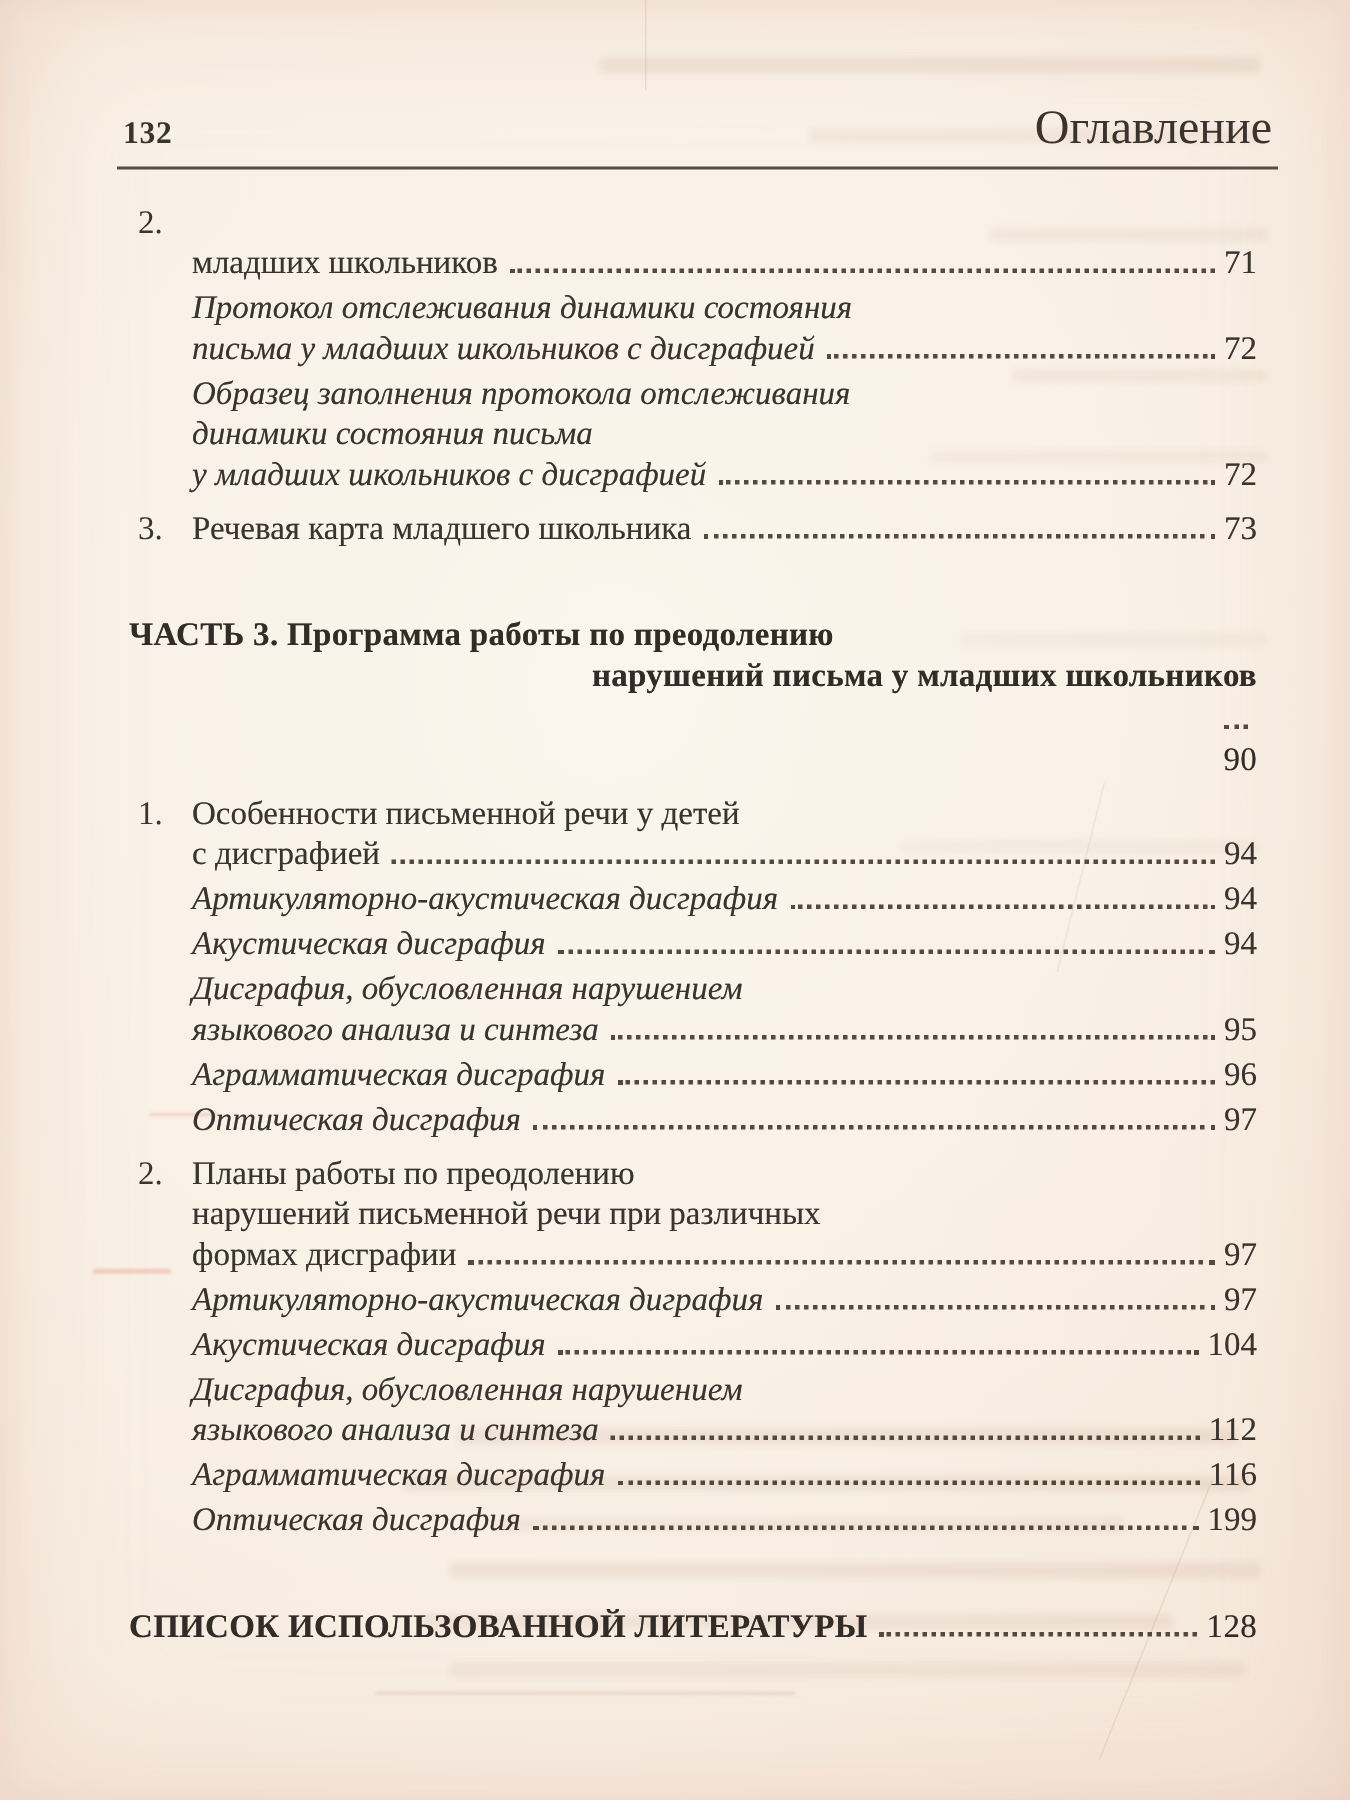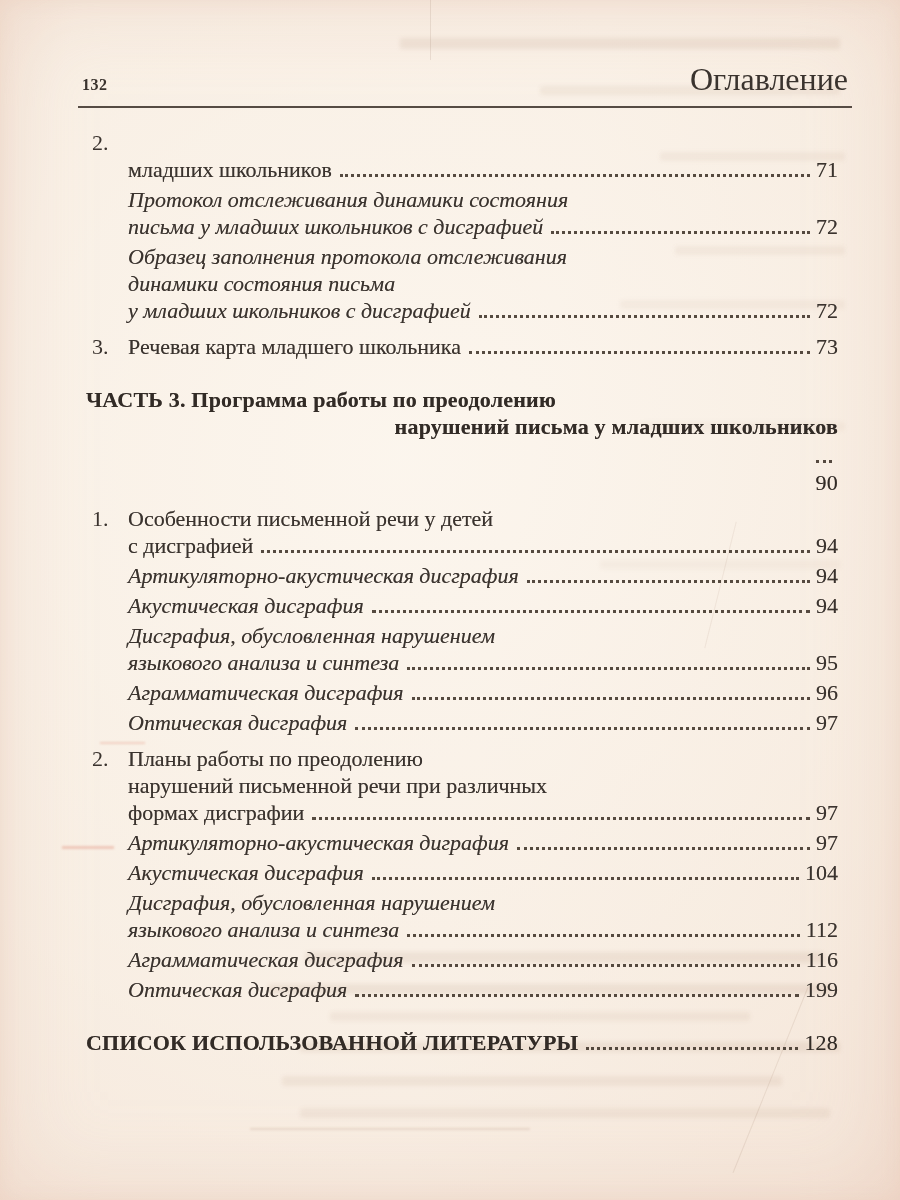--- a/index.html
+++ b/index.html
@@ -12,30 +12,30 @@
     color:#3a332e;
   }
   .paper-vignette{position:absolute;inset:0;pointer-events:none;
     box-shadow:inset 0 0 90px rgba(226,186,166,.35), inset 0 0 18px rgba(230,195,175,.25);}
 
   .content{position:absolute;left:78px;top:44px;width:774px;}
 
   
   .hdr{display:flex;align-items:baseline;justify-content:space-between;
        padding:0 4px 8px 4px;border-bottom:2px solid #564c44;}
-  .hdr .folio{font-size:16px;font-weight:600;letter-spacing:.5px;margin-top:32px;}
+  .hdr .folio{font-size:21px;font-weight:600;letter-spacing:.5px;margin-top:32px;}
   .hdr .htitle{font-size:32px;font-weight:400;}
 
   
   .toc{margin-top:21px;}
   .entry{margin:0;}
   .gap-none{margin-top:0;}
   .gap-small{margin-top:3px;}
   .gap-medium{margin-top:9px;}
-  .gap-large{margin-top:26px;}
+  .gap-large{margin-top:44px;}
   .line{display:flex;align-items:flex-end;line-height:27px;font-size:22px;
         padding-left:14px;padding-right:14px;}
   .style-italic .line{font-style:italic;}
   .style-bold .line{font-weight:700;letter-spacing:.2px;color:#322b26;}
   .entry.flush .line{padding-left:8px;}
   .num{flex:0 0 36px;font-style:normal;}
   .line.cont{padding-left:50px;}          
   .entry.flush .line.cont{padding-left:8px;flex-direction:column;}
   .txt{flex:0 1 auto;text-shadow:0 0 .4px rgba(56,49,45,.55);}
   .leader{flex:1 1 20px;border-bottom:3px dotted rgba(62,50,40,.88);

